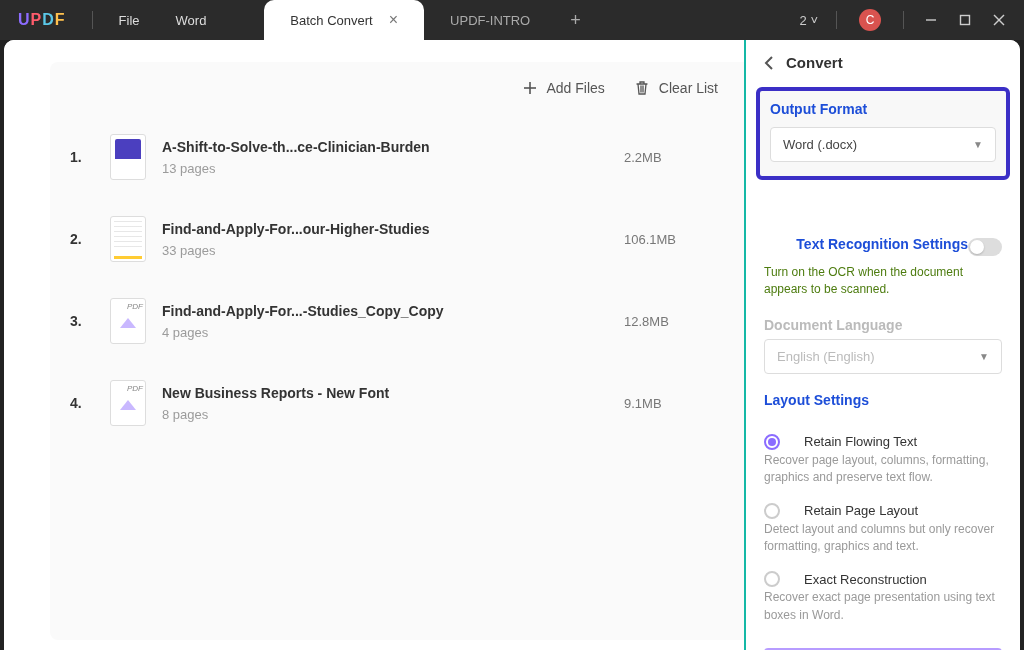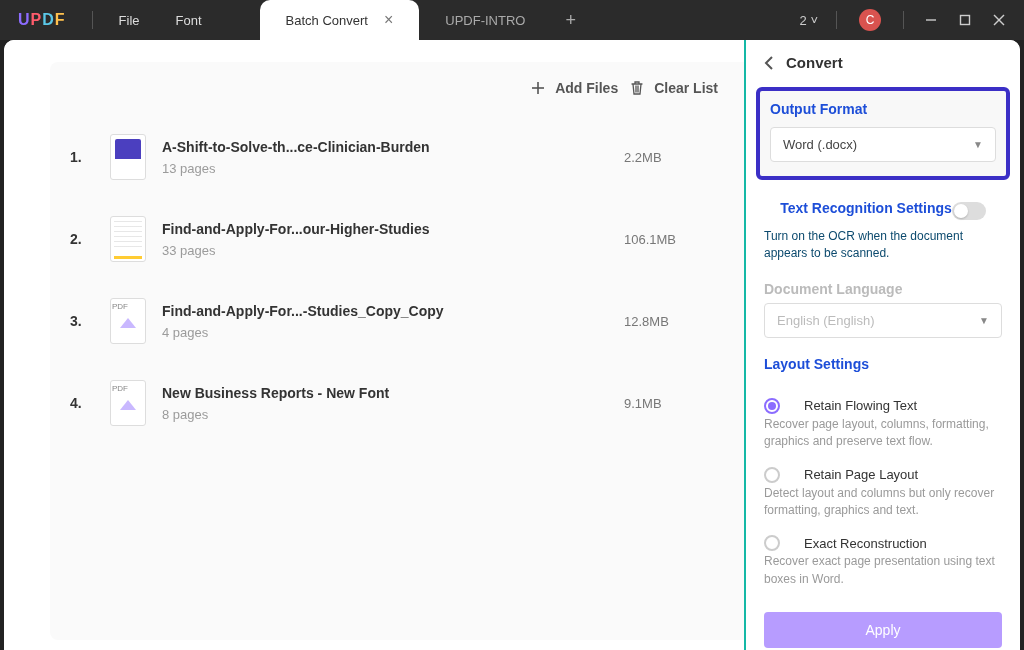--- a/index.html
+++ b/index.html
@@ -23,51 +23,51 @@
     .win-count { color: #ccc; font-size: 13px; padding: 0 6px; }
     .avatar { width: 22px; height: 22px; border-radius: 50%; background: #d9534f; color: #fff; display: flex; align-items: center; justify-content: center; font-size: 12px; margin: 0 10px; }
     .win-btn { width: 30px; height: 30px; display: flex; align-items: center; justify-content: center; color: #ccc; cursor: pointer; }
     
     
     .workspace { display: flex; height: 610px; background: #fff; border-radius: 10px 10px 0 0; margin: 0 4px 0 4px; }
     .left-pad { width: 46px; background: #fff; border-radius: 10px 0 0 0; }
     
     
     .filelist { flex: 1; background: #fafafa; margin: 22px 0 10px 0; border-radius: 8px 0 0 8px; display: flex; flex-direction: column; }
-    .list-toolbar { display: flex; justify-content: flex-end; align-items: flex-end; padding: 18px 26px 8px 0; gap: 12px; font-weight: bold; }
+    .list-toolbar { display: flex; justify-content: flex-end; align-items: flex-end; padding: 18px 26px 8px 0; gap: 30px; }
     .tbtn { display: flex; align-items: center; gap: 10px; color: #555; font-size: 14px; cursor: pointer; }
     .list-body { padding: 12px 0 0 20px; }
     .row { display: flex; align-items: center; padding: 18px 0; }
     .idx { width: 24px; color: #333; font-size: 14px; font-weight: 600; }
     .thumb { width: 36px; height: 46px; border: 1px solid #ddd; border-radius: 3px; background: #fff; position: relative; overflow: hidden; margin: 0 16px; display:flex; align-items:center; justify-content:center; }
     .thumb.t-doc::before { content:""; position:absolute; inset:4px; background: linear-gradient(180deg,#4b3fbf 0 55%, #fff 55% 100%); border-radius:2px; }
     .thumb.t-yellow::before { content:""; position:absolute; left:3px; right:3px; bottom:2px; height:3px; background:#ffcc33; }
     .thumb.t-yellow::after { content:""; position:absolute; left:3px; right:3px; top:4px; height:30px; background: repeating-linear-gradient(180deg,#bbb 0 1px, transparent 1px 5px); opacity:.35;}
     .thumb.t-pdf { font-size: 8px; color:#888; flex-direction:column; gap:2px;}
     .thumb.t-pdf .tri { width:0;height:0;border-left:8px solid transparent;border-right:8px solid transparent;border-bottom:10px solid #c9b8ff; margin-top:4px;}
-    .thumb.t-pdf .lbl { position:absolute; top:3px; left:1px;}
+    .thumb.t-pdf .lbl { position:absolute; top:3px; left:16px;font-style:italic;}
     .meta { flex: 1; }
     .fname { color: #333; font-size: 14px; font-weight: 600; margin-bottom: 6px; }
     .pages { color: #9b9b9b; font-size: 13px; }
     .size { width: 120px; color: #777; font-size: 13px; }
     
     
     .panel { width: 276px; border-left: 2px solid #14b8a6; background: #fff; display: flex; flex-direction: column; border-radius: 0 10px 0 0; }
     .panel-header { display: flex; align-items: center; gap: 10px; padding: 14px 18px; font-size: 15px; font-weight: 600; color: #333; }
     .back { font-size: 18px; color: #555; cursor: pointer; padding-right:2px;}
     
     .highlight-box { border: 4px solid #3b2fc6; border-radius: 6px; margin: 2px 10px 6px 10px; padding: 10px 10px 14px 10px; background:#f8f8f8;}
     .section-title { font-size: 14px; font-weight: 700; color: #1d4ed8; margin-bottom: 10px; }
     .select { display: flex; align-items: center; justify-content: space-between; background: #fff; border: 1px solid #ddd; border-radius: 4px; padding: 9px 12px; font-size: 13px; color: #444; cursor: pointer; }
     .chev { color: #888; font-size: 10px; }
     
     .psec { padding: 14px 18px 4px 18px; }
     .psec .section-title { margin-bottom: 6px; }
-    .toggle-row { display: flex; align-items: center; justify-content: center; }
-    .desc { font-size: 12px; color: #0c4a6e; line-height: 1.45; margin-top: 6px; }
+    .toggle-row { display: flex; align-items: center; justify-content: flex-end; margin-top: 36px; }
+    .desc { font-size: 12px; color: #4d7c0f; line-height: 1.45; margin-top: 6px; }
     .toggle { width: 34px; height: 18px; border-radius: 9px; background: #ddd; position: relative; cursor: pointer; flex-shrink:0;}
     .toggle .knob { position: absolute; width: 14px; height: 14px; border-radius: 50%; background: #fff; top: 2px; left: 2px; box-shadow: 0 1px 2px rgba(0,0,0,.2);}
     
     .dimmed .section-title, .dimmed .select { color: #bbb; }
     .dimmed .select { background:#fff; }
     
     .radio-row { display: flex; align-items: center; gap: 24px; padding: 6px 0 2px 0; cursor: pointer; }
     .radio { width: 16px; height: 16px; border: 2px solid #8b6cff; border-radius: 50%; display: flex; align-items: center; justify-content: center; flex-shrink:0;}
     .radio.off { border-color: #ccc; }
     .radio .dot { width: 8px; height: 8px; border-radius: 50%; background: #8b6cff; }
@@ -81,21 +81,21 @@
   </style>
 </head>
 <body>
 
 <div class="titlebar">
   <div class="logo">
     <span class="l1">U</span><span class="l2">P</span><span class="l3">D</span><span class="l4">F</span>
   </div>
   <div class="tb-sep"></div>
   <div class="menu-item">File</div>
-  <div class="menu-item">Font</div>
+  <div class="menu-item">Word</div>
   <div class="tabs">
     <div class="tab active">
       <span>Batch Convert</span>
       <span class="tab-close">×</span>
     </div>
     <div class="tab">
       <span>UPDF-INTRO</span>
     </div>
     <div class="new-tab">+</div>
   </div>

